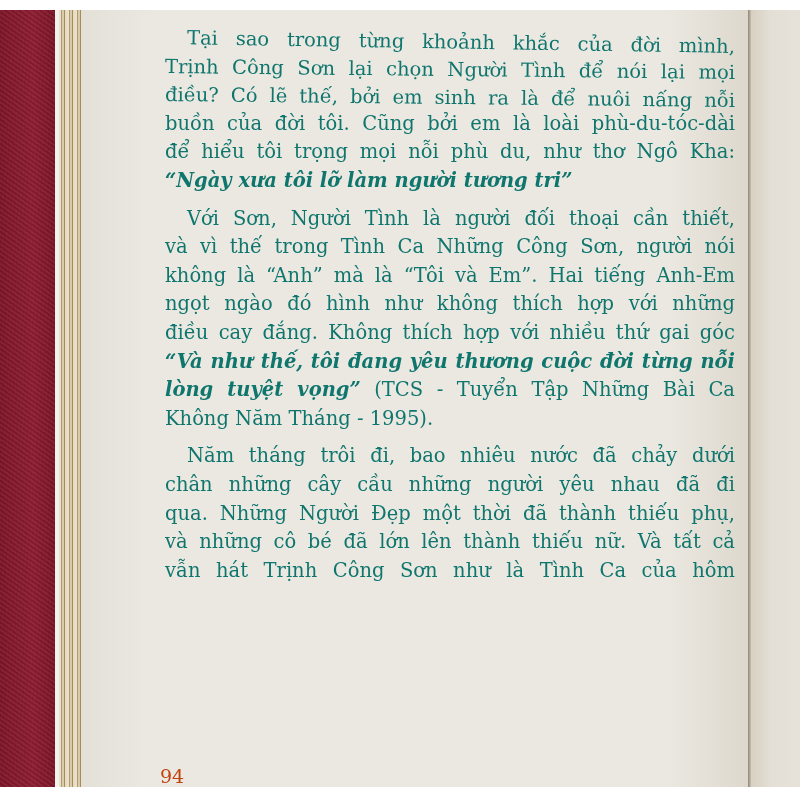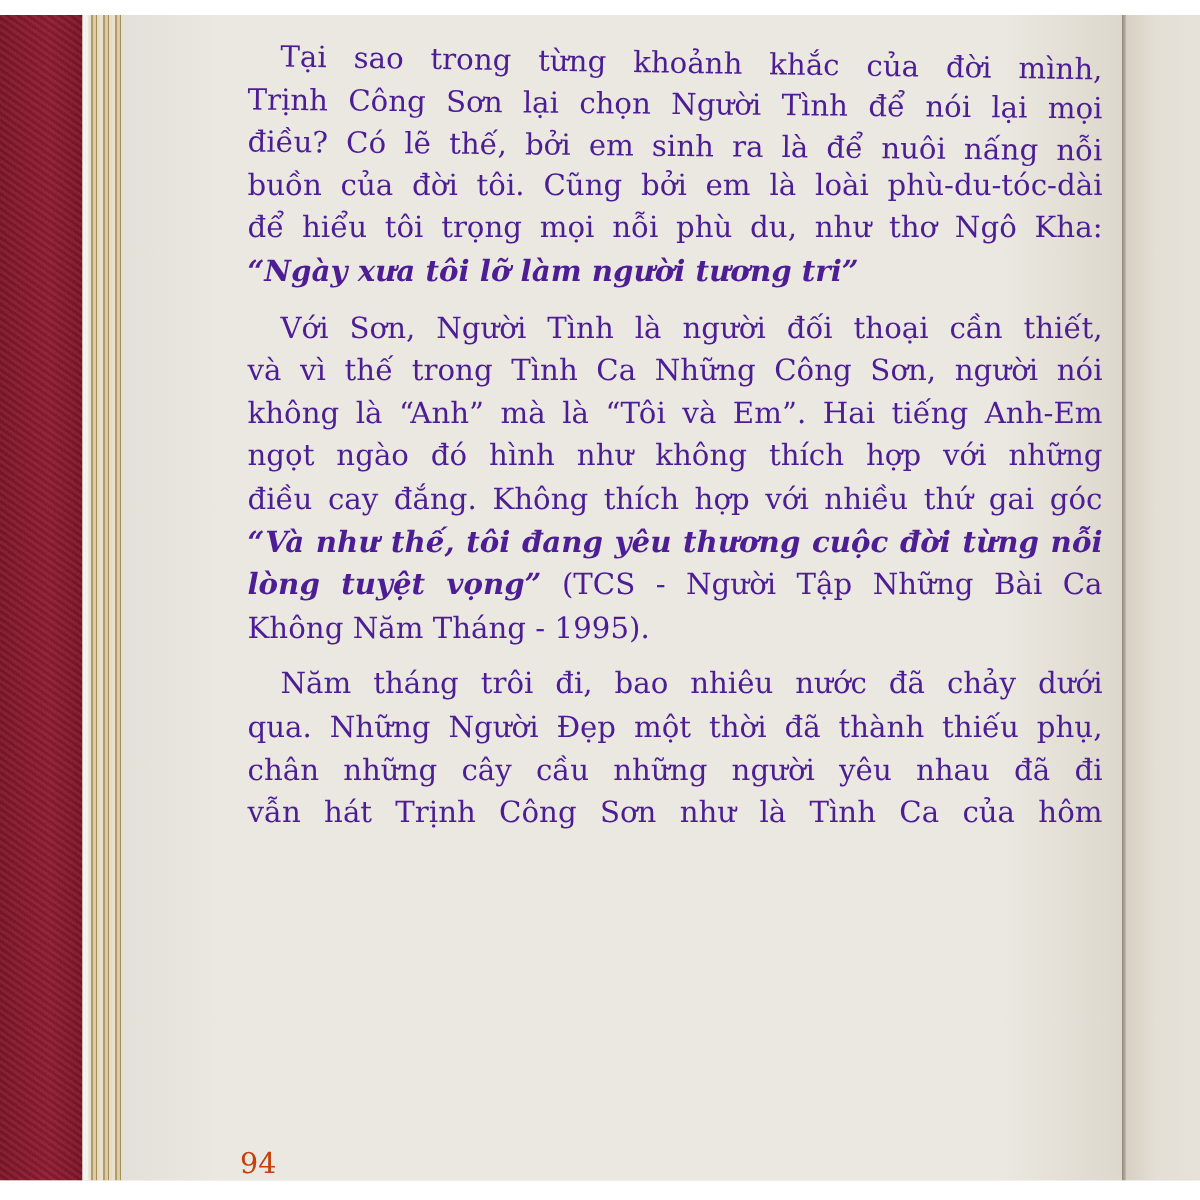--- a/index.html
+++ b/index.html
@@ -34,21 +34,21 @@
   .gutter {
     position: absolute; left: 748px; top: 0; width: 3px; height: 100%;
     background: linear-gradient(90deg, #8e8779, #c9c2b3);
   }
   .next-page {
     position: absolute; left: 751px; top: 0; width: 49px; height: 100%;
     background: linear-gradient(90deg, #d7d0c2, #e4dfd5 40%, #e6e2da);
   }
   .text-block {
     position: absolute; left: 165px; top: 14px; width: 570px;
-    color: #4c1d95; font-size: 19.5px; line-height: 28.6px;
+    color: #0f766e; font-size: 19.5px; line-height: 28.6px;
   }
   .para { margin: 0 0 9px 0; text-align: justify; text-align-last: justify; }
   .para .line { display: block; text-align: justify; text-align-last: justify; white-space: nowrap; }
   .para .line.last { text-align-last: left; }
   .para .line.indent { padding-left: 22px; }
   .para .line.tilt-1 { transform: rotate(0.9deg); transform-origin: left center; }
   .para .line.tilt-2 { transform: rotate(0.6deg); transform-origin: left center; }
   em { font-style: italic; font-weight: bold; }
   .page-number {
     position: absolute; left: 160px; top: 755px; font-size: 19px; color: #c2410c;
@@ -74,25 +74,26 @@
       <span class="line">để hiểu tôi trọng mọi nỗi phù du, như thơ Ngô Kha:</span>
       <span class="line last"><em>“Ngày xưa tôi lỡ làm người tương tri”</em></span>
     </p>
     <p class="para">
       <span class="line indent">Với Sơn, Người Tình là người đối thoại cần thiết,</span>
       <span class="line">và vì thế trong Tình Ca Những Công Sơn, người nói</span>
       <span class="line">không là “Anh” mà là “Tôi và Em”. Hai tiếng Anh-Em</span>
       <span class="line">ngọt ngào đó hình như không thích hợp với những</span>
       <span class="line">điều cay đắng. Không thích hợp với nhiều thứ gai góc</span>
       <span class="line"><em>“Và như thế, tôi đang yêu thương cuộc đời từng nỗi</em></span>
-      <span class="line"><em>lòng tuyệt vọng”</em><span> (TCS - Người Tập Những Bài Ca</span></span>
+      <span class="line"><em>lòng tuyệt vọng”</em><span> (TCS - Tuyển Tập Những Bài Ca</span></span>
       <span class="line last">Không Năm Tháng - 1995).</span>
     </p>
     <p class="para">
       <span class="line indent">Năm tháng trôi đi, bao nhiêu nước đã chảy dưới</span>
+      <span class="line">chân những cây cầu những người yêu nhau đã đi</span>
       <span class="line">qua. Những Người Đẹp một thời đã thành thiếu phụ,</span>
-      <span class="line">chân những cây cầu những người yêu nhau đã đi</span>
+      <span class="line">và những cô bé đã lớn lên thành thiếu nữ. Và tất cả</span>
       <span class="line">vẫn hát Trịnh Công Sơn như là Tình Ca của hôm</span>
     </p>
   </div>
 
   <div class="page-number">94</div>
 </div>
 
 </body></html>

